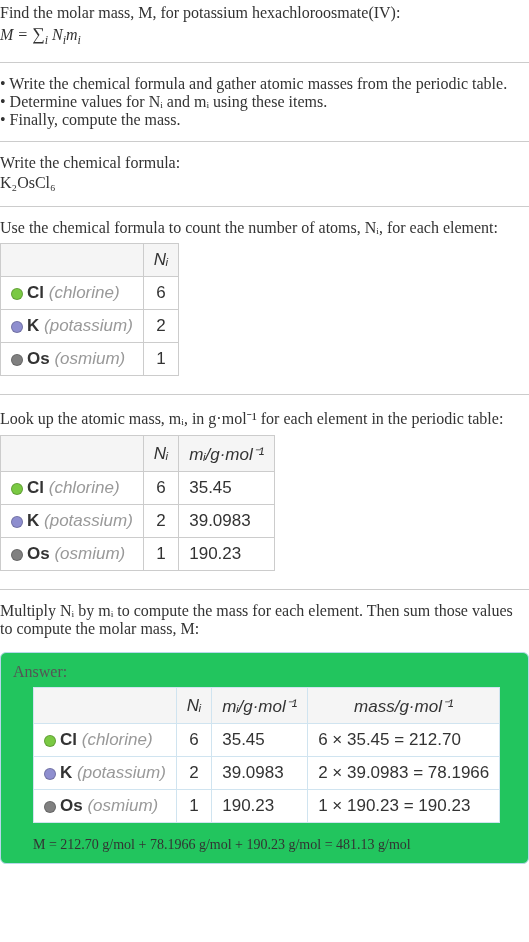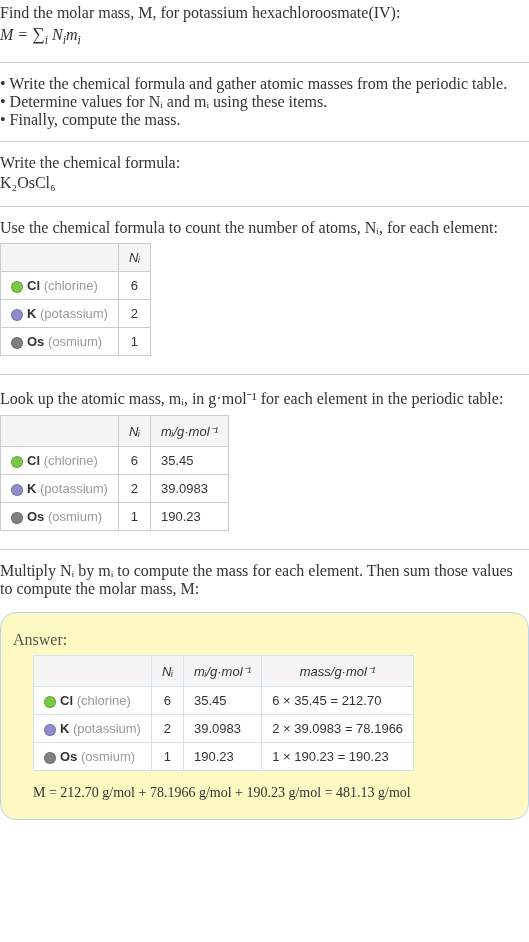--- a/index.html
+++ b/index.html
@@ -24,21 +24,21 @@
   }
   .sub {
     font-size: 0.75em;
     vertical-align: sub;
     font-style: italic;
   }
   table {
     border-collapse: collapse;
     margin: 6px 0;
     font-family: Arial, Helvetica, sans-serif;
-    font-size: 13px;
+    font-size: 17px;
   }
   table td, table th {
     border: 1px solid #ccc;
     padding: 6px 10px;
     text-align: left;
   }
   table th {
     background: #f5f5f5;
     font-weight: normal;
     font-style: italic;
@@ -50,26 +50,27 @@
     display: inline-block;
     width: 10px;
     height: 10px;
     border-radius: 50%;
     margin-right: 4px;
     vertical-align: middle;
     border: 1px solid rgba(0,0,0,0.2);
   }
   .element-name {
     color: #999;
+    font-style: italic;
   }
   .answer-box {
-    background: #fef9c3;
+    background: #22c55e;
     border: 1px solid #b8d8eb;
-    border-radius: 16px;
-    padding: 18px 12px;
+    border-radius: 6px;
+    padding: 10px 12px;
     margin: 10px 0;
   }
   .answer-box .label {
     color: #555;
     margin-bottom: 6px;
   }
   .answer-box table {
     background: #fff;
   }
   .answer-box table td, .answer-box table th {

